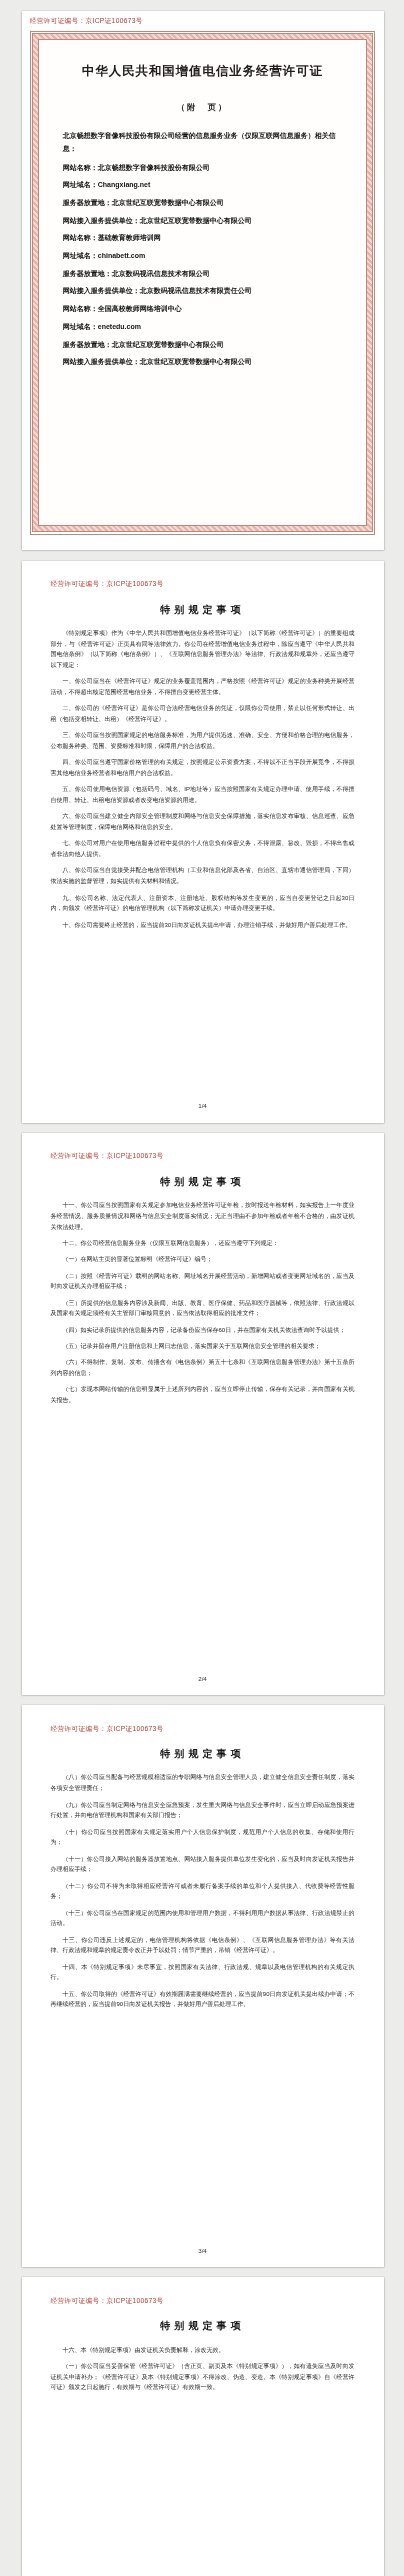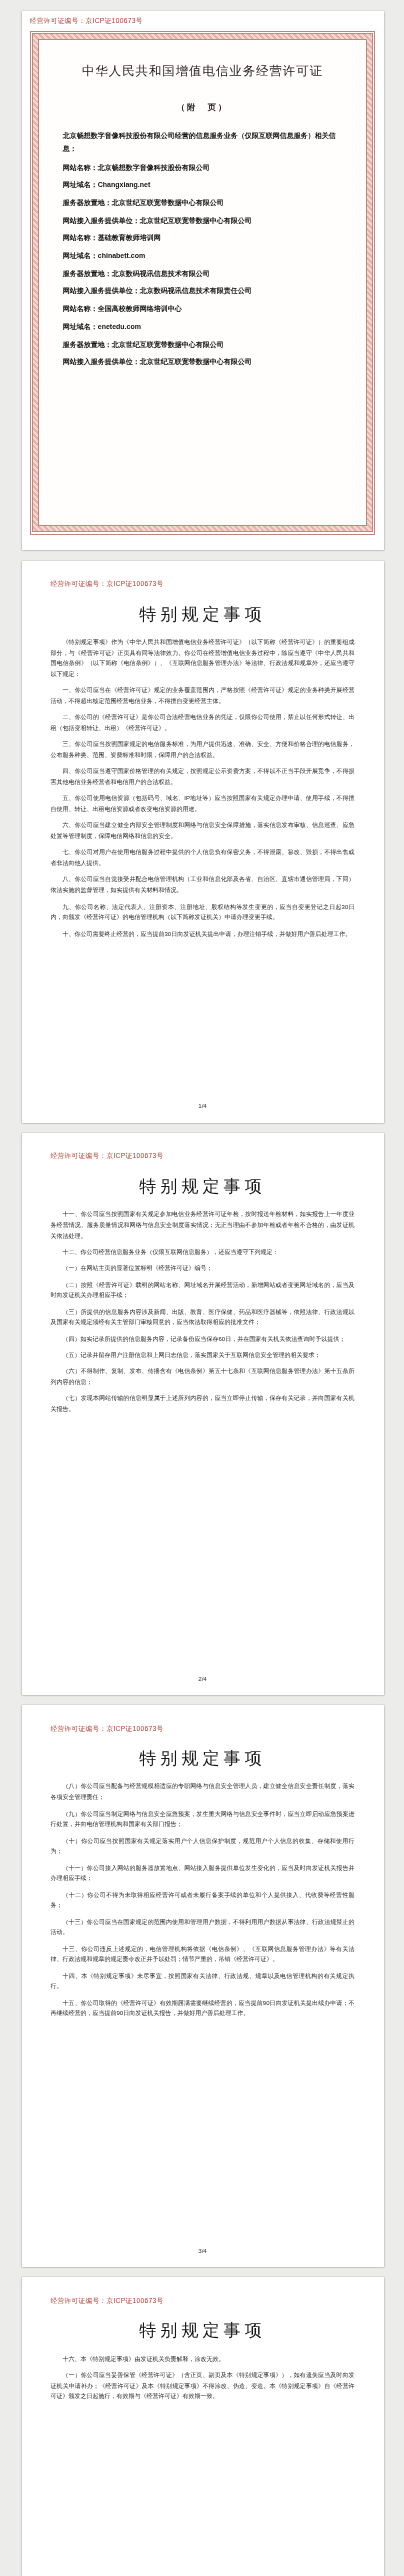--- a/index.html
+++ b/index.html
@@ -42,21 +42,21 @@
     height:100%;
     box-sizing:border-box;
     background:#fffefd;
     border:0.5px solid #bf867b;
     padding:18.5px 24px;
     overflow:hidden;
   }
   .cert-title {
     margin:5.2px 0 0;
     font-size:12.4px;
-    font-weight:normal;
+    font-weight:bold;
     text-align:center;
     letter-spacing:1px;
     color:#201a18;
     font-family:"Liberation Serif", serif;
   }
   .cert-subtitle {
     margin-top:22px;
     text-align:center;
     font-size:8.2px;
     font-weight:bold;
@@ -78,22 +78,22 @@
     line-height:1.5;
   }
   .cert-line .lbl { color:#111; }
   .cert-line .val { color:#111; }
 
   
   .p-text { height:562px; padding:19.6px 29px 31px; }
   .sp-title {
     margin:13.4px 0 11.3px;
     text-align:center;
-    font-size:17px;
-    font-weight:normal;
+    font-size:10px;
+    font-weight:bold;
     letter-spacing:4.1px;
     color:#161616;
   }
   .sp-body p {
     margin:0 0 5.7px;
     font-size:6px;
     line-height:1.78;
     text-align:justify;
     text-indent:2em;
     color:#1c1c1c;

